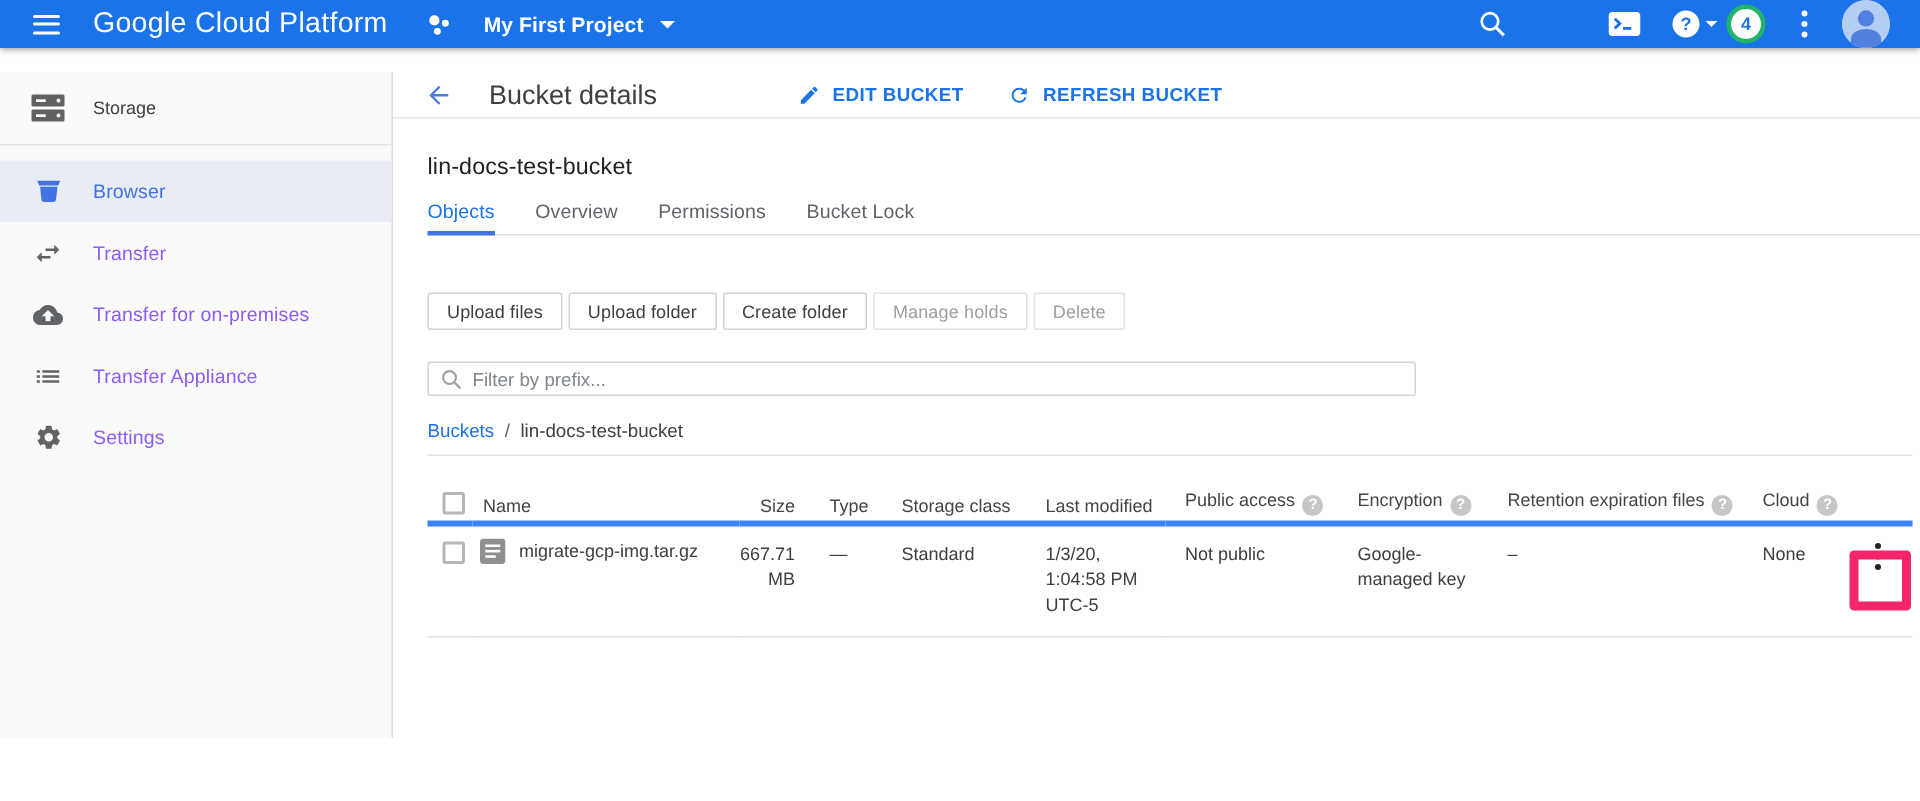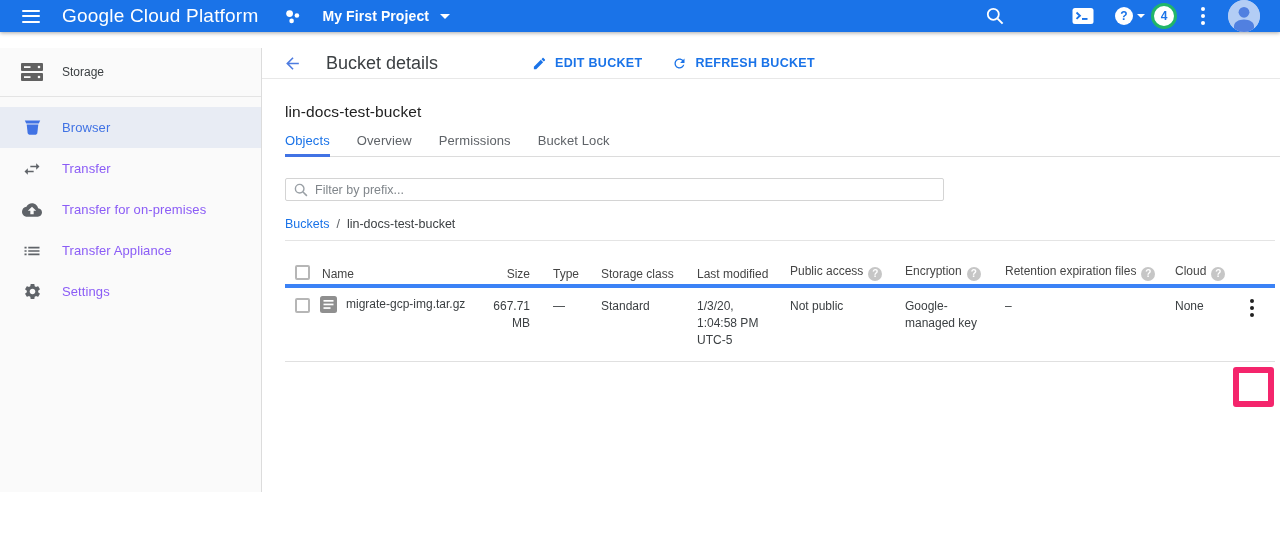--- a/index.html
+++ b/index.html
@@ -215,20 +215,27 @@
       <span class="lbl">REFRESH BUCKET</span>
     </div>
   </div>
   <div class="content">
     <div class="bucket-title">lin-docs-test-bucket</div>
     <div class="tabs">
       <div class="tab active">Objects</div>
       <div class="tab">Overview</div>
       <div class="tab">Permissions</div>
       <div class="tab">Bucket Lock</div>
+    </div>
+    <div class="btn-row">
+      <button class="btn">Upload files</button>
+      <button class="btn">Upload folder</button>
+      <button class="btn">Create folder</button>
+      <button class="btn disabled">Manage holds</button>
+      <button class="btn disabled">Delete</button>
     </div>
     <div class="filter">
       <svg class="f-icon" width="14" height="14" viewBox="0 0 18 18">
           <circle cx="7.3" cy="7.3" r="5.5" stroke="#9aa0a6" stroke-width="1.8" fill="none"></circle>
           <line x1="11.6" y1="11.6" x2="16.6" y2="16.6" stroke="#9aa0a6" stroke-width="2"></line>
         </svg>
       <input placeholder="Filter by prefix..." style="">
     </div>
     <div class="breadcrumb">
       <span class="bc-link">Buckets</span>

